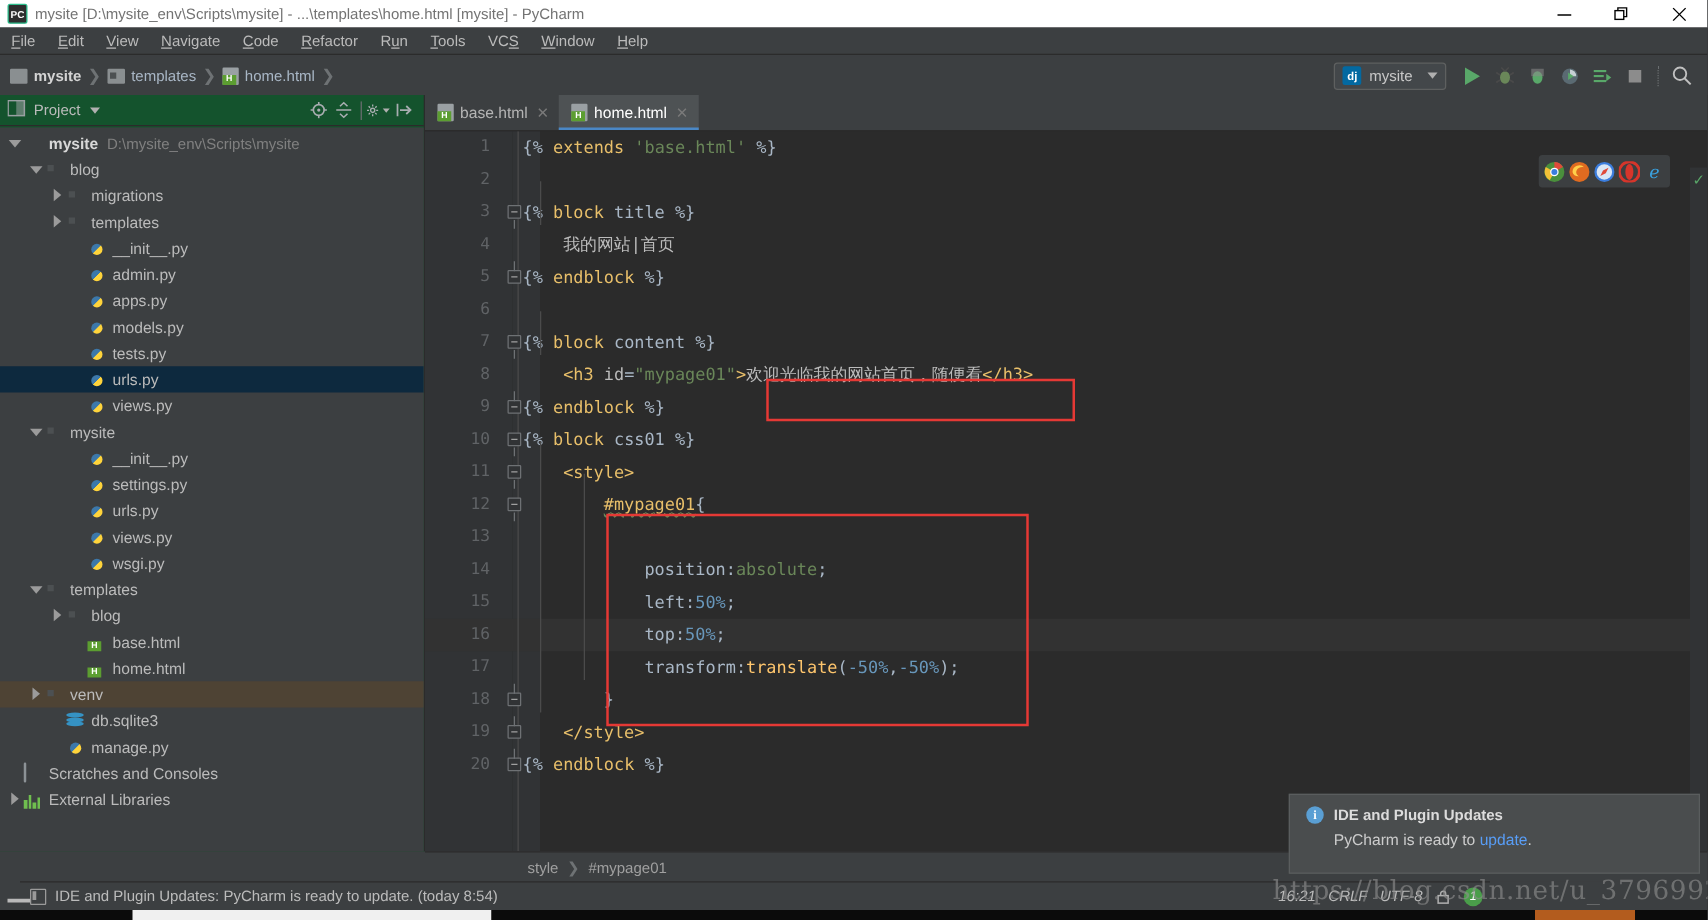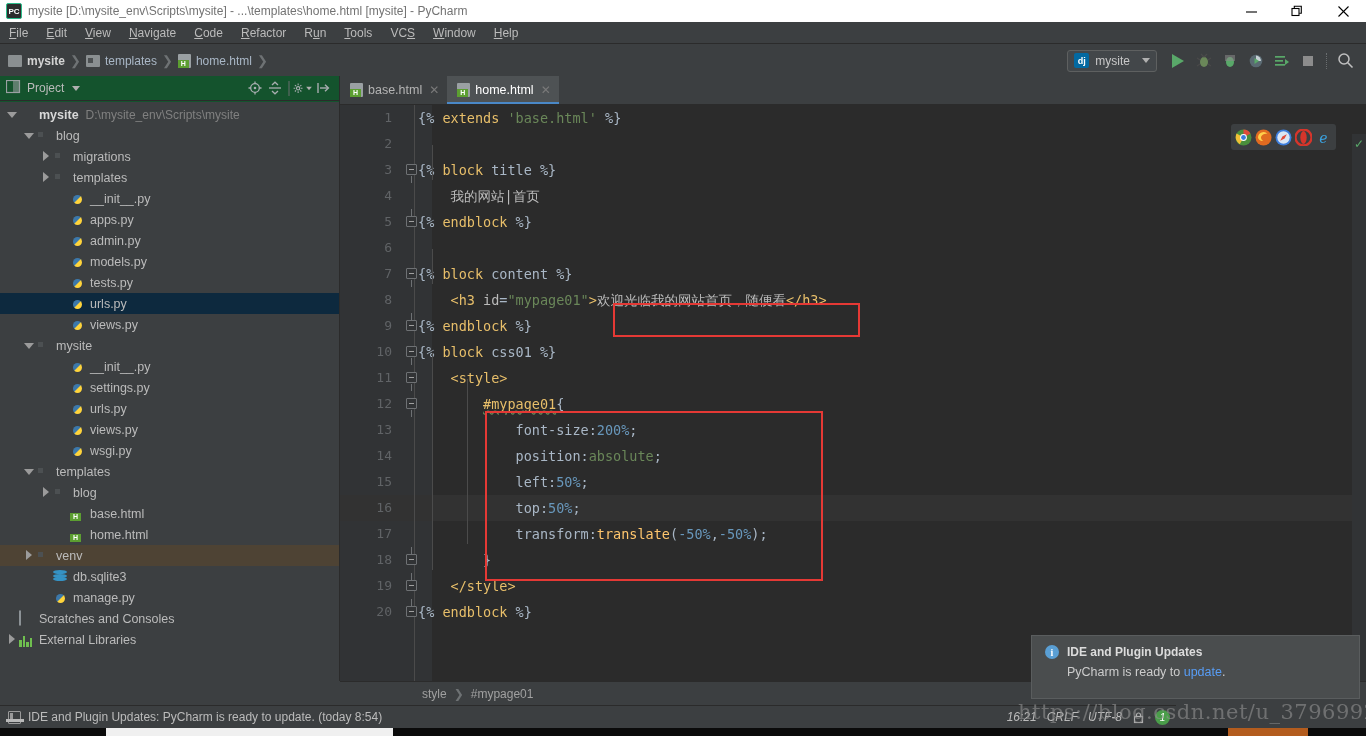--- a/index.html
+++ b/index.html
@@ -282,21 +282,21 @@
   
   .ebread {
     position: absolute; top: 681px; left: 340px; width: 1026px; height: 24px;
     background: #3c3f41; display: flex; align-items: center; padding-left: 82px;
     font-size: 12px; color: #a0a0a0; border-top: 1px solid #2b2b2b;
   }
   .ebread .sep { margin: 0 7px; color: #6e7274; }
 
   
   .statusbar {
-    position: absolute; top: 705px; left: 0; width: 1176px; height: 23px;
+    position: absolute; top: 705px; left: 16px; width: 1176px; height: 23px;
     background: #3c3f41; display: flex; align-items: center;
     border-top: 1px solid #2b2b2b;
   }
   .sb-icon {
     width: 13px; height: 13px; border: 1.5px solid #9a9a9a; margin: 0 7px 0 8px;
     flex: none; position: relative; border-radius: 1px;
   }
   .sb-icon::after {
     content: ""; position: absolute; left: 1px; top: 1px; width: 3px; height: 7px; background: #9a9a9a;
   }
@@ -531,27 +531,27 @@
         <div class="trow">
           <span style="width:57px;flex:none"></span>
           <span class="arr"></span>
           <span class="ti"><span class="ti-py"></span></span>
           <span class="tlabel">__init__.py</span>
         </div>
         <div class="trow">
           <span style="width:57px;flex:none"></span>
           <span class="arr"></span>
           <span class="ti"><span class="ti-py"></span></span>
+          <span class="tlabel">admin.py</span>
+        </div>
+        <div class="trow">
+          <span style="width:57px;flex:none"></span>
+          <span class="arr"></span>
+          <span class="ti"><span class="ti-py"></span></span>
           <span class="tlabel">apps.py</span>
-        </div>
-        <div class="trow">
-          <span style="width:57px;flex:none"></span>
-          <span class="arr"></span>
-          <span class="ti"><span class="ti-py"></span></span>
-          <span class="tlabel">admin.py</span>
         </div>
         <div class="trow">
           <span style="width:57px;flex:none"></span>
           <span class="arr"></span>
           <span class="ti"><span class="ti-py"></span></span>
           <span class="tlabel">models.py</span>
         </div>
         <div class="trow">
           <span style="width:57px;flex:none"></span>
           <span class="arr"></span>
@@ -741,21 +741,20 @@
             <span class="fold open"></span>
             <span class="ctext">    <span class="tk-tag">&lt;style&gt;</span></span>
           </div>
           <div class="cline">
             <span class="lnum">12</span>
             <span class="fold open"></span>
             <span class="ctext">        <span class="tk-sel">#mypage01</span><span class="tk-punc">{</span></span>
           </div>
           <div class="cline">
             <span class="lnum">13</span>
-            <span class="ctext">            <span class="tk-prop">font-size</span><span class="tk-punc">:</span><span class="tk-num">200%</span><span class="tk-punc">;</span></span>
           </div>
           <div class="cline">
             <span class="lnum">14</span>
             <span class="ctext">            <span class="tk-prop">position</span><span class="tk-punc">:</span><span class="tk-val">absolute</span><span class="tk-punc">;</span></span>
           </div>
           <div class="cline">
             <span class="lnum">15</span>
             <span class="ctext">            <span class="tk-prop">left</span><span class="tk-punc">:</span><span class="tk-num">50%</span><span class="tk-punc">;</span></span>
           </div>
           <div class="cline">

